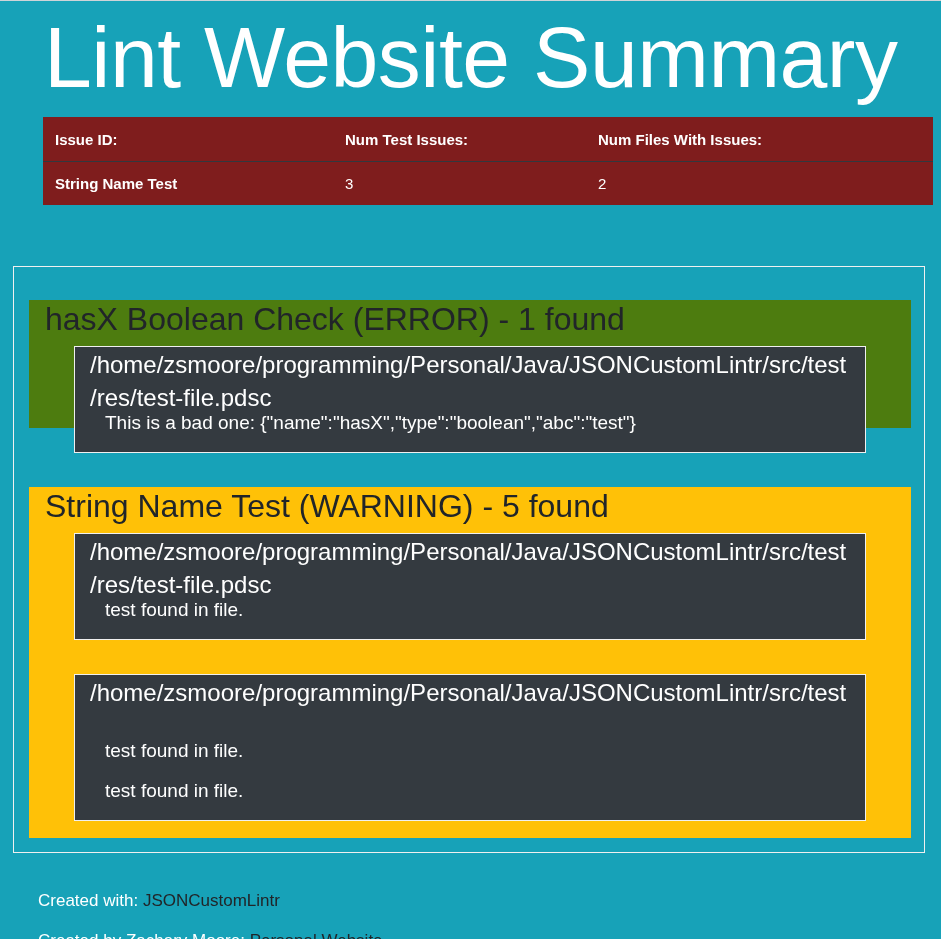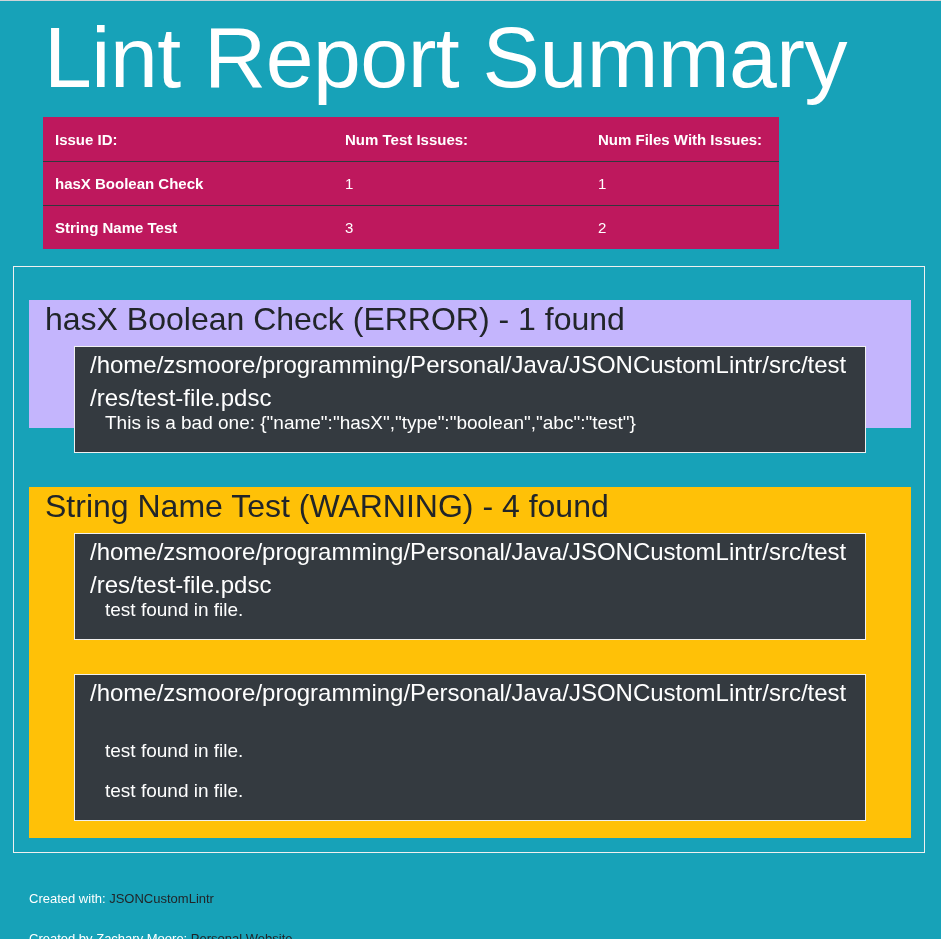--- a/index.html
+++ b/index.html
@@ -10,79 +10,74 @@
       position: relative;
       border-top: 1px solid #cfd4d8;
       box-sizing: border-box;
     }
     .title {
       position: absolute; left: 44px; top: 6px;
       font-size: 86px; line-height: 100px; color: #ffffff;
       margin: 0; font-weight: normal; letter-spacing: -0.5px;
     }
     .summary {
-      position: absolute; left: 43px; top: 116px; width: 736px;
-      border-collapse: collapse; background: #be185d; color: #ffffff;
+      position: absolute; left: 43px; top: 116px; width: 890px;
+      border-collapse: collapse; background: #7f1d1d; color: #ffffff;
       font-size: 15px; font-weight: bold;
     }
     .summary td, .summary th {
       text-align: left; height: 43px; padding: 0 12px; vertical-align: middle;
       border-top: 1px solid #32383e;
     }
     .summary tr:first-child th { border-top: none; height: 44px; }
     .summary td { font-weight: bold; }
     .summary td.num { font-weight: normal; }
     .col1 { width: 266px; }
     .col2 { width: 229px; }
     .outer {
       position: absolute; left: 13px; top: 265px; width: 912px; height: 587px;
       border: 1px solid #f0f0f0; box-sizing: border-box;
     }
     .issue {
       position: absolute; left: 29px; width: 882px; box-sizing: border-box;
     }
-    .issue.error { top: 299px; height: 128px; background: #c4b5fd; }
+    .issue.error { top: 299px; height: 128px; background: #4d7c0f; }
     .issue.warning { top: 486px; height: 351px; background: #ffc107; }
     .issue-title {
       position: absolute; left: 16px; top: 0px; font-size: 32px; line-height: 38px;
       color: #212529; margin: 0; font-weight: normal;
     }
     .file-box {
       position: absolute; left: 45px; width: 792px; background: #343a40;
       border: 1px solid #f0f0f0; box-sizing: border-box; color: #ffffff;
     }
     .file-path {
       margin: 0; padding: 4px 0 0 15px; font-size: 24px; line-height: 29px;
       font-weight: normal; word-break: break-all; width: 770px;
     }
     .file-box .path-wrap { position: absolute; left: 0; top: -1px; }
     .msg {
       position: absolute; left: 30px; font-size: 19px; line-height: 18px; color: #ffffff;
     }
     .footer-line {
-      position: absolute; left: 29px; font-size: 13px; color: #ffffff; text-align: center;
+      position: absolute; left: 38px; font-size: 17px; color: #ffffff; text-align: center;
     }
     .footer-line a { color: #212529; text-decoration: none; }
   </style>
 </head>
 <body>
 
-<h1 class="title">Lint Report Summary</h1>
+<h1 class="title">Lint Website Summary</h1>
 
 <table class="summary">
   <tbody>
       <tr>
     <th class="col1">Issue ID:</th>
     <th class="col2">Num Test Issues:</th>
     <th>Num Files With Issues:</th>
-  </tr>
-  <tr>
-    <td>hasX Boolean Check</td>
-    <td class="num">1</td>
-    <td class="num">1</td>
   </tr>
   <tr>
     <td>String Name Test</td>
     <td class="num">3</td>
     <td class="num">2</td>
   </tr>
 </tbody>
   </table>
 
 <div class="outer"></div>
@@ -92,21 +87,21 @@
   <div class="file-box" style="top:46px; height:107px;">
     <div class="path-wrap">
       <div class="file-path">/home/zsmoore/programming/Personal/Java/JSONCustomLintr/src/test</div>
       <div class="file-path">/res/test-file.pdsc</div>
     </div>
     <div class="msg" style="top:67px;">This is a bad one: {"name":"hasX","type":"boolean","abc":"test"}</div>
   </div>
 </div>
 
 <div class="issue warning">
-  <h2 class="issue-title">String Name Test (WARNING) - 4 found</h2>
+  <h2 class="issue-title">String Name Test (WARNING) - 5 found</h2>
   <div class="file-box" style="top:46px; height:107px;">
     <div class="path-wrap">
       <div class="file-path">/home/zsmoore/programming/Personal/Java/JSONCustomLintr/src/test</div>
       <div class="file-path">/res/test-file.pdsc</div>
     </div>
     <div class="msg" style="top:67px;">test found in file.</div>
   </div>
   <div class="file-box" style="top:187px; height:147px;">
     <div class="path-wrap">
       <div class="file-path">/home/zsmoore/programming/Personal/Java/JSONCustomLintr/src/test</div>

